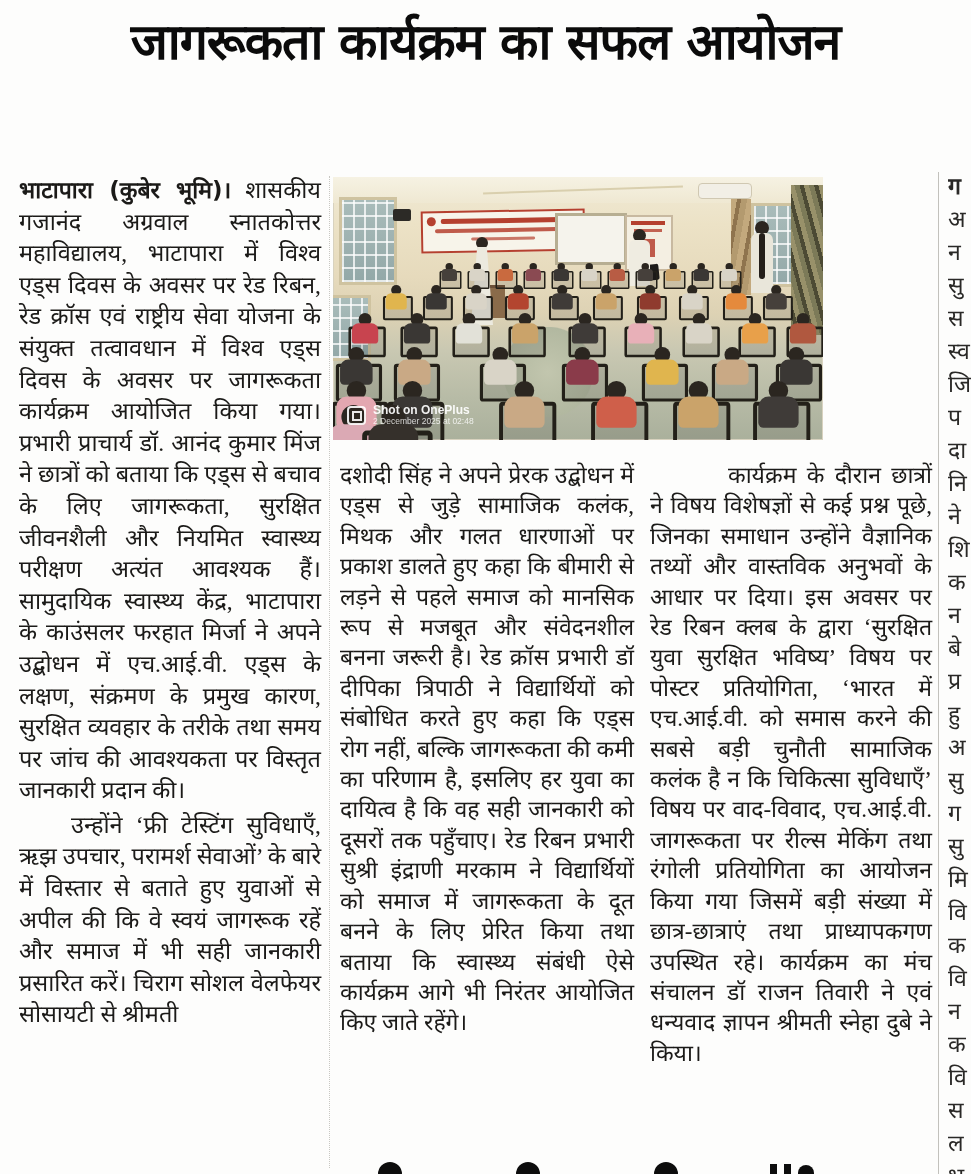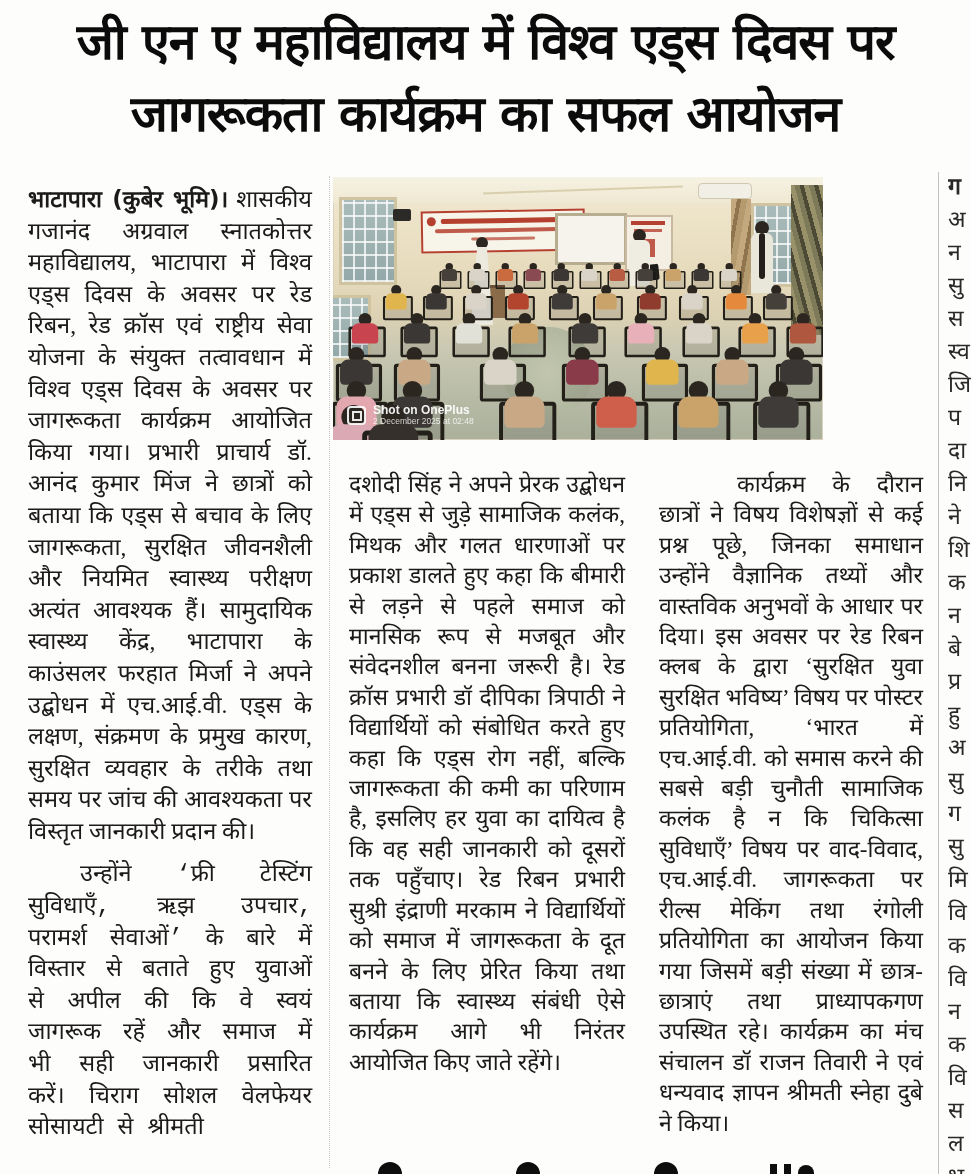--- a/index.html
+++ b/index.html
@@ -6,26 +6,26 @@
   .page{position:relative;width:971px;height:1174px;background:#fdfdfc;overflow:hidden;
         font-family:"Liberation Serif", serif;color:#151412;}
 
   
   .headline{position:absolute;left:0;top:6px;width:971px;text-align:center;
             font-family:"DejaVu Sans", sans-serif;font-weight:800;color:#0b0b0b;
             font-size:50px;line-height:72px;letter-spacing:-1px;}
 
   
   .col{position:absolute;text-align:justify;color:#1b1a18;overflow:hidden;}
-  .col p{margin:12px;}
+  .col p{margin:3px;}
   .col1{left:16px;top:172px;width:308px;height:996px;font-size:23.5px;line-height:31.6px;}
   .col2{left:337px;top:458px;width:300px;height:712px;font-size:23px;line-height:30.4px;}
   .col3{left:647px;top:458px;width:288px;height:712px;font-size:23px;line-height:30.4px;}
   .dateline{font-weight:bold;font-family:"DejaVu Sans", sans-serif;font-size:23px;}
-  .indent{ text-indent:52px;font-family:Liberation Mono, monospace; }
+  .indent{ text-indent:52px; }
   .indent-big{ text-indent:78px; }
 
   .vrule-left{position:absolute;left:329px;top:176px;width:0;height:992px;
               border-left:1px dotted #c8c7c2;}
   .vrule-right{position:absolute;left:938px;top:172px;width:0;height:1002px;
                border-left:1px solid #c2c1bc;}
 
   
   .edge-col{position:absolute;left:948px;top:170px;width:23px;height:1004px;overflow:hidden;
             font-size:23px;line-height:33px;color:#2a2927;text-align:left;}
@@ -87,21 +87,20 @@
   .bottom-clip b{position:absolute;background:#0d0d0d;}
   .blob{width:24px;height:24px;border-radius:50%;top:3px;}
   .stem{width:7px;height:20px;top:5px;}
 </style>
 </head>
 <body>
 
 <div class="page">
 
   <div class="headline">
-    <div>जी एन ए महाविद्यालय में विश्व एड्स दिवस पर</div>
     <div>जागरूकता कार्यक्रम का सफल आयोजन</div>
   </div>
 
   <div class="vrule-left"></div>
   <div class="vrule-right"></div>
 
   <div class="col col1">
     <p><span class="dateline">भाटापारा (कुबेर भूमि)।</span> <span>शासकीय गजानंद अग्रवाल स्नातकोत्तर महाविद्यालय, भाटापारा में विश्व एड्स दिवस के अवसर पर रेड रिबन, रेड क्रॉस एवं राष्ट्रीय सेवा योजना के संयुक्त तत्वावधान में विश्व एड्स दिवस के अवसर पर जागरूकता कार्यक्रम आयोजित किया गया। प्रभारी प्राचार्य डॉ. आनंद कुमार मिंज ने छात्रों को बताया कि एड्स से बचाव के लिए जागरूकता, सुरक्षित जीवनशैली और नियमित स्वास्थ्य परीक्षण अत्यंत आवश्यक हैं। सामुदायिक स्वास्थ्य केंद्र, भाटापारा के काउंसलर फरहात मिर्जा ने अपने उद्बोधन में एच.आई.वी. एड्स के लक्षण, संक्रमण के प्रमुख कारण, सुरक्षित व्यवहार के तरीके तथा समय पर जांच की आवश्यकता पर विस्तृत जानकारी प्रदान की।</span></p>
     <p class="indent">उन्होंने ‘फ्री टेस्टिंग सुविधाएँ, ऋझ उपचार, परामर्श सेवाओं’ के बारे में विस्तार से बताते हुए युवाओं से अपील की कि वे स्वयं जागरूक रहें और समाज में भी सही जानकारी प्रसारित करें। चिराग सोशल वेलफेयर सोसायटी से श्रीमती</p>
   </div>

